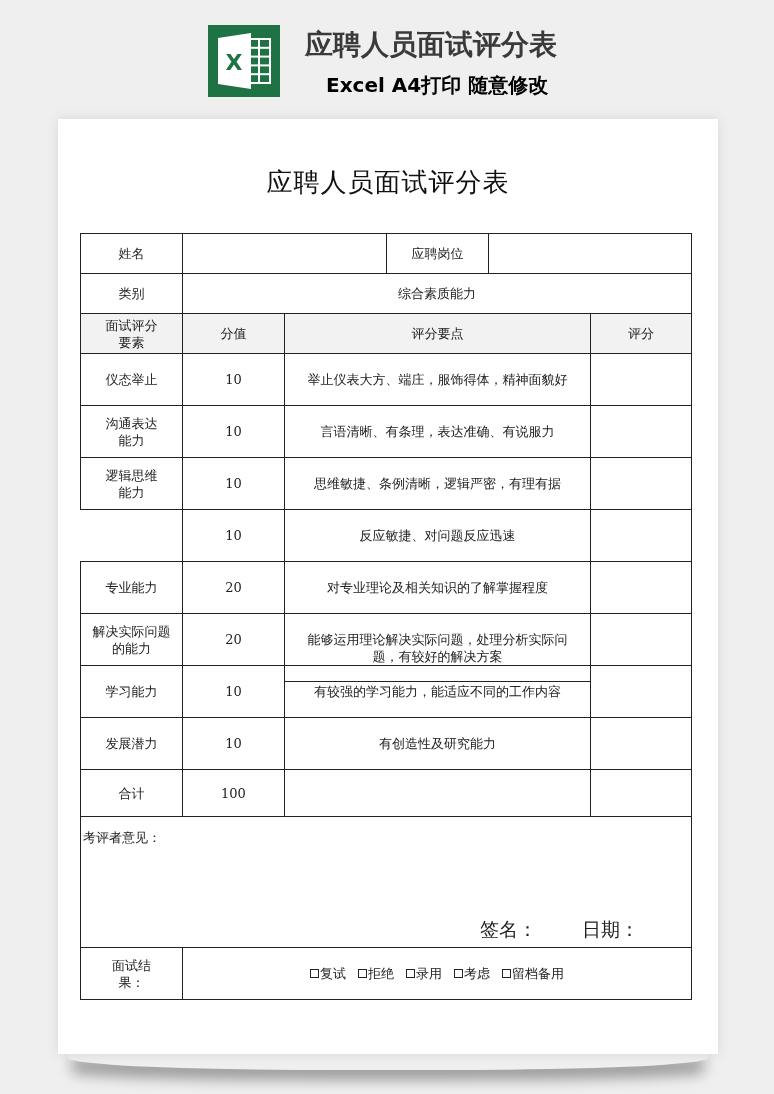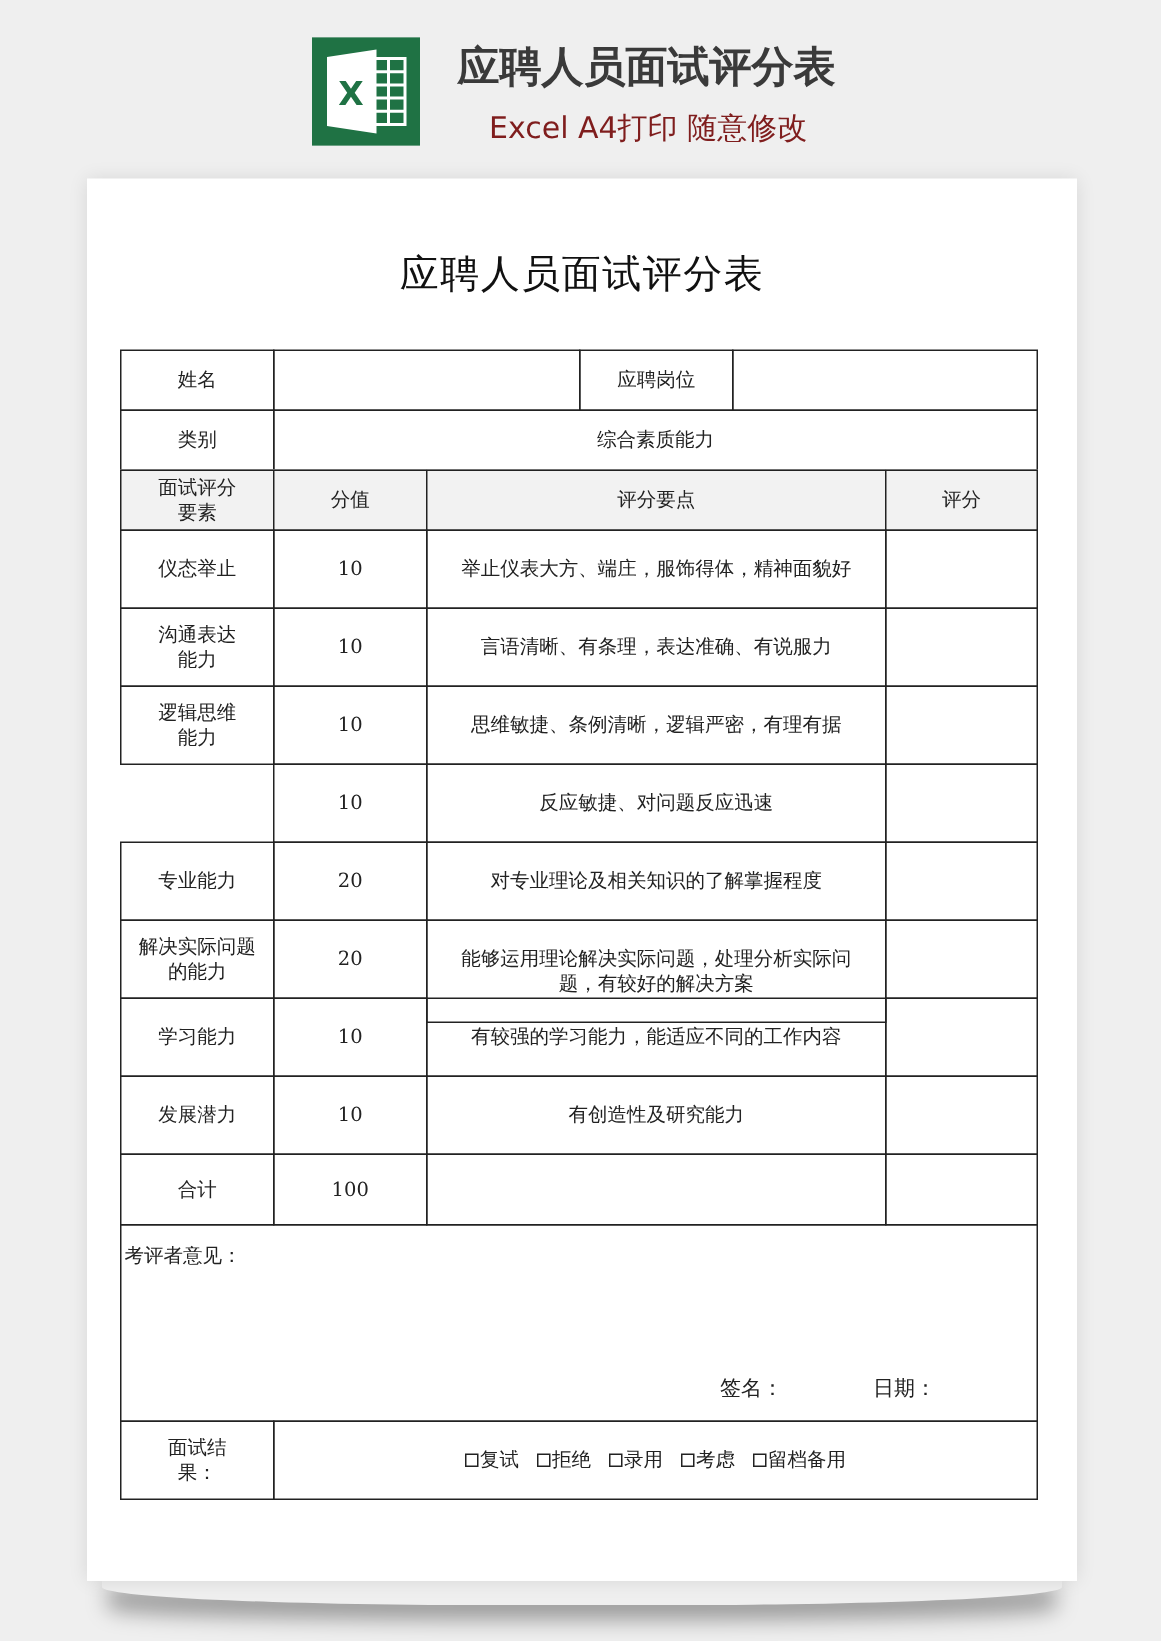--- a/index.html
+++ b/index.html
@@ -9,21 +9,21 @@
   }
   .banner { position:absolute; left:0; top:0; width:774px; height:110px; }
   .xl-icon { position:absolute; left:208px; top:25px; width:72px; height:72px; background:#1f7244; }
   .xl-icon svg { display:block; }
   .banner-title {
     position:absolute; left:305px; top:26px; font-family:"DejaVu Sans","Liberation Sans",sans-serif;
     font-weight:bold; font-size:28px; color:#3a3a3a; letter-spacing:0px; white-space:nowrap;
   }
   .banner-sub {
     position:absolute; left:326px; top:72px; font-family:"DejaVu Sans","Liberation Sans",sans-serif;
-    font-size:20px; color:#7f1d1d; white-space:nowrap;
+    font-size:20px; color:#000000; white-space:nowrap;font-weight:bold;
   }
   .paper-shadow {
     position:absolute; left:68px; top:1040px; width:640px; height:30px;
     box-shadow: 0 14px 14px -4px rgba(0,0,0,0.35); border-radius:0 0 40% 40% / 0 0 12px 12px;
   }
   .paper {
     position:absolute; left:58px; top:119px; width:660px; height:935px; background:#fff;
     box-shadow: 0 0 12px rgba(0,0,0,0.10);
   }
   .doc-title {
@@ -31,21 +31,21 @@
     font-size:26px; color:#111; letter-spacing:1px;
   }
   .grid { position:absolute; left:22px; top:114px; width:612px; height:766px; }
   .cell {
     position:absolute; box-sizing:border-box; border:1px solid #222;
     display:flex; align-items:center; justify-content:center; text-align:center;
     font-size:13px; color:#222; line-height:17px; padding:0 20px;
   }
   .hdr { background:#f2f2f2; }
   .tl { justify-content:flex-start; align-items:flex-start; padding:12px 2px; }
-  .sig { position:absolute; font-size:14px; color:#222; }
+  .sig { position:absolute; font-size:19px; color:#222; }
   .chk { display:inline-flex; align-items:center; margin:0 6px; }
   .box { display:inline-block; width:9px; height:9px; border:1px solid #222; margin-right:1px; box-sizing:border-box; }
 </style>
 </head>
 <body>
 
 <div class="banner">
   <div class="xl-icon">
     <svg width="72" height="72" viewBox="0 0 72 72">
       <rect x="0" y="0" width="72" height="72" fill="#1f7244"></rect>

